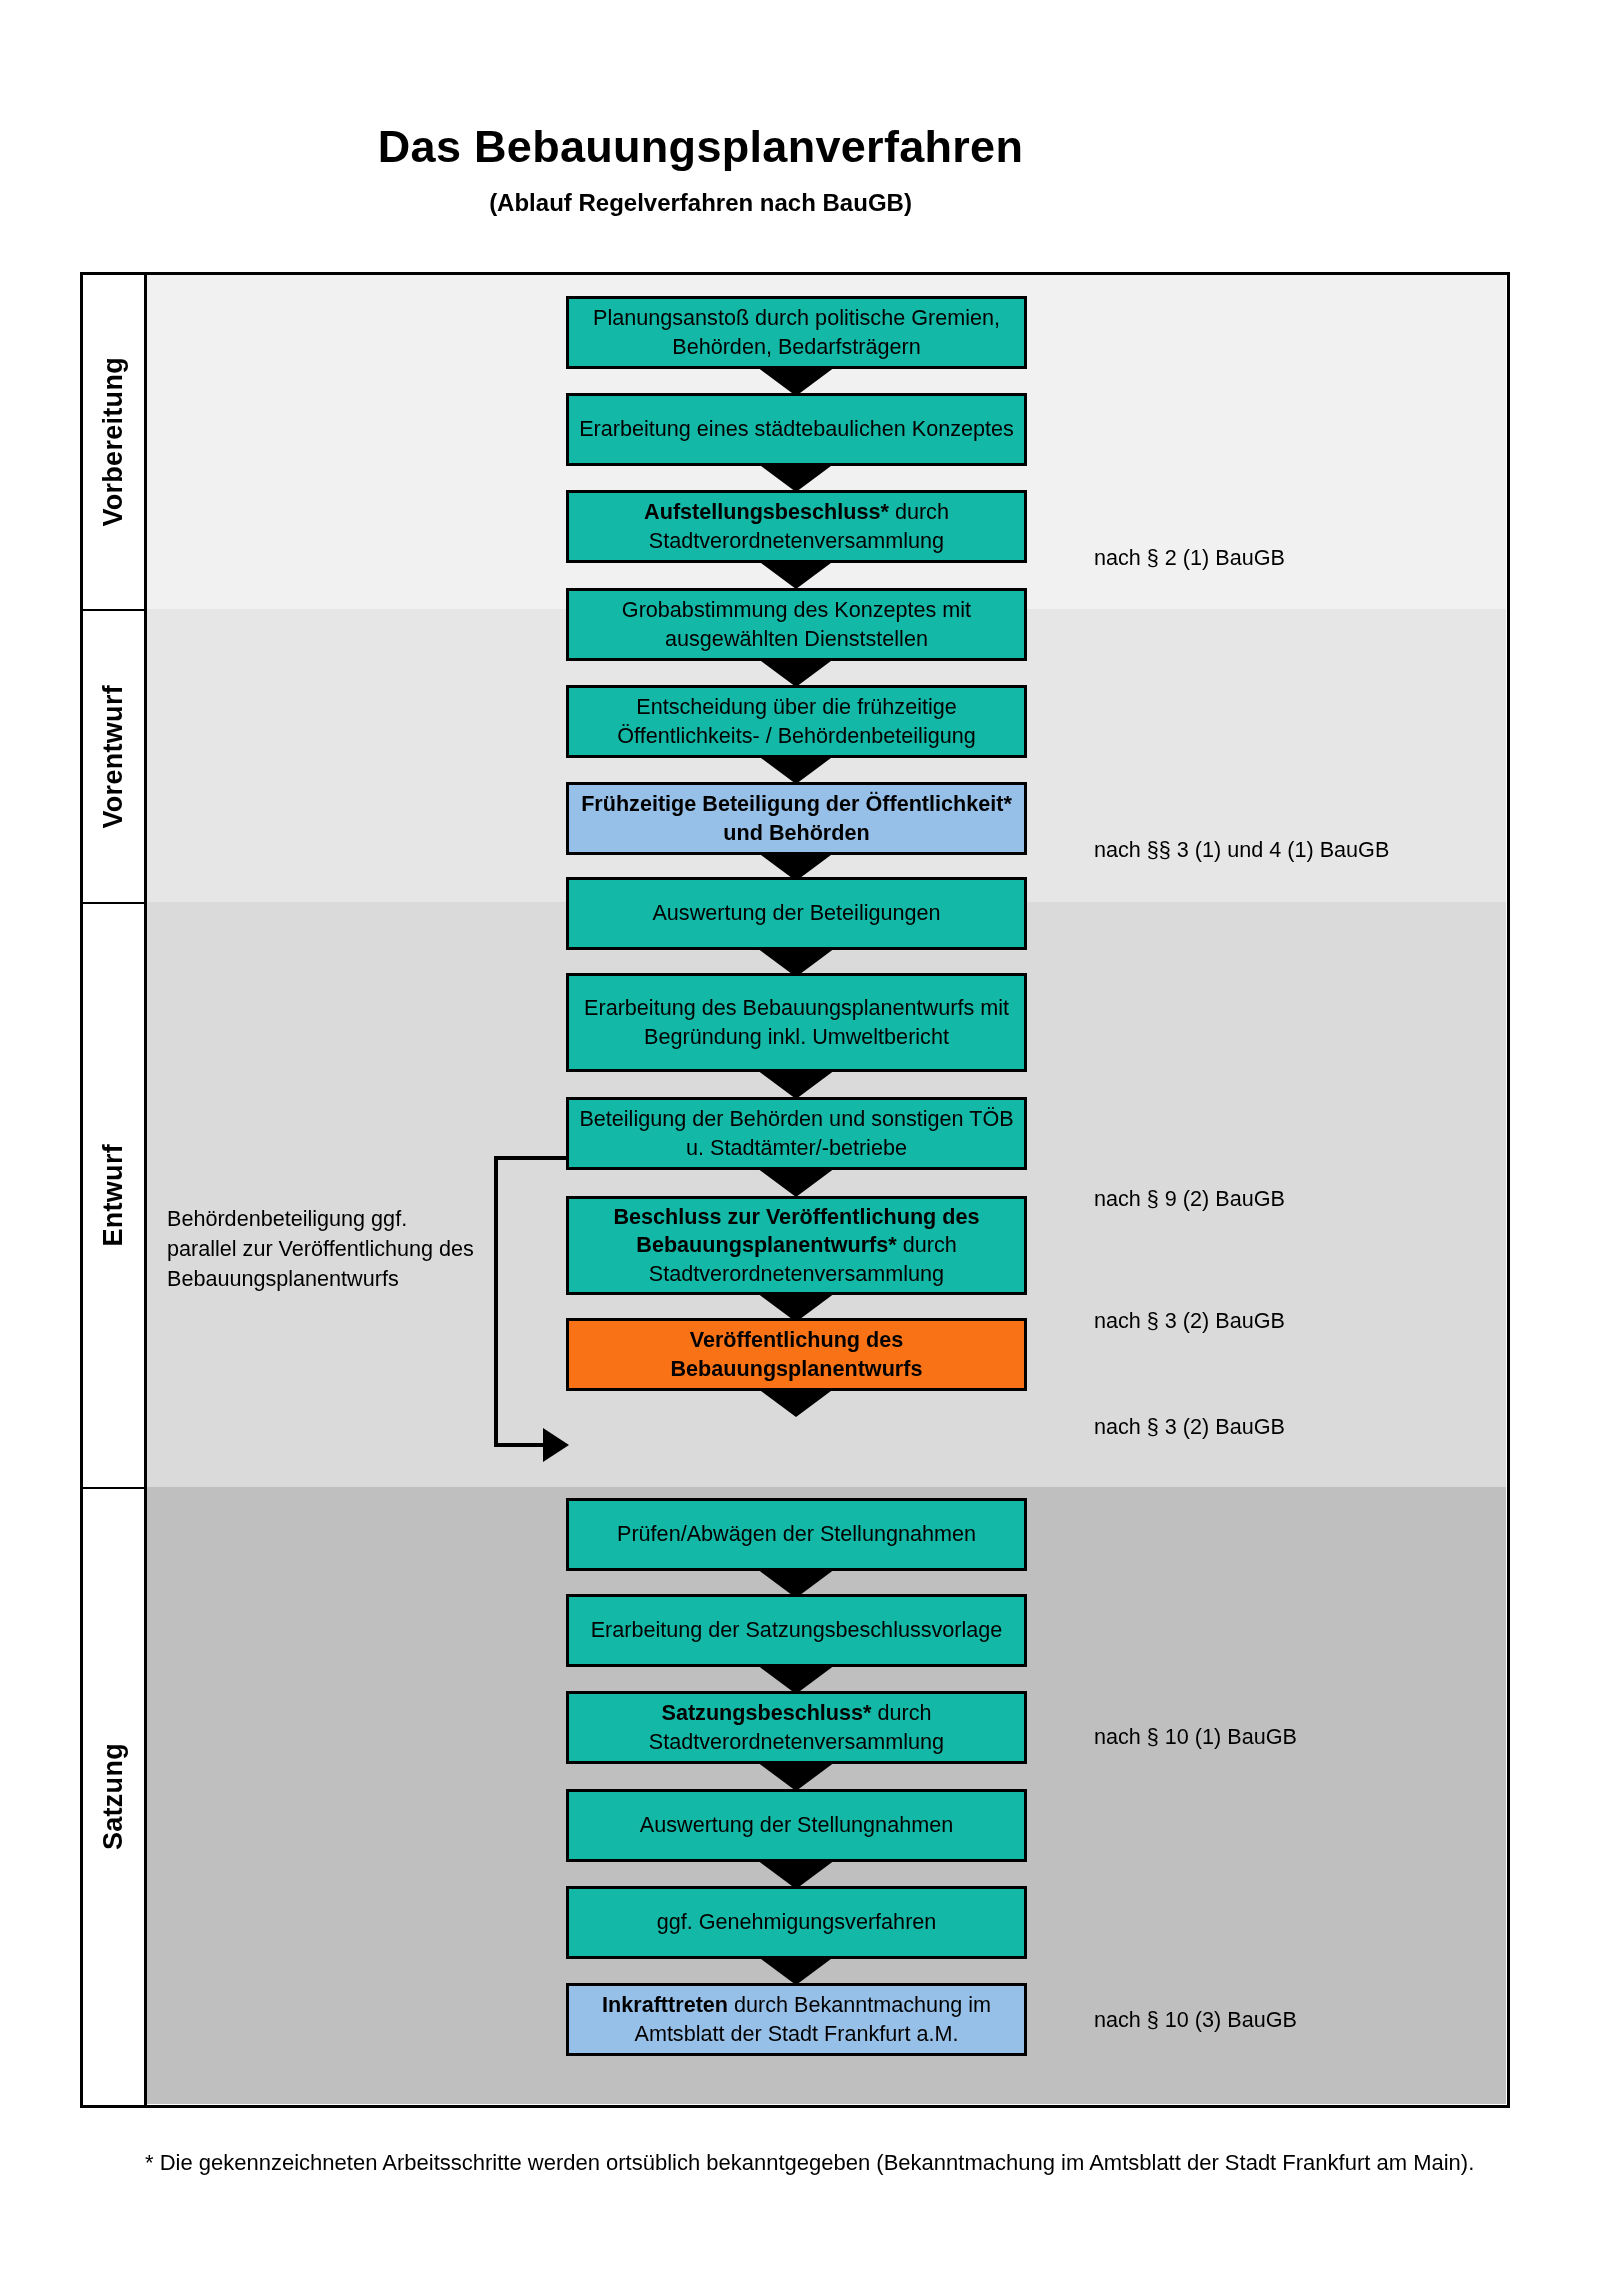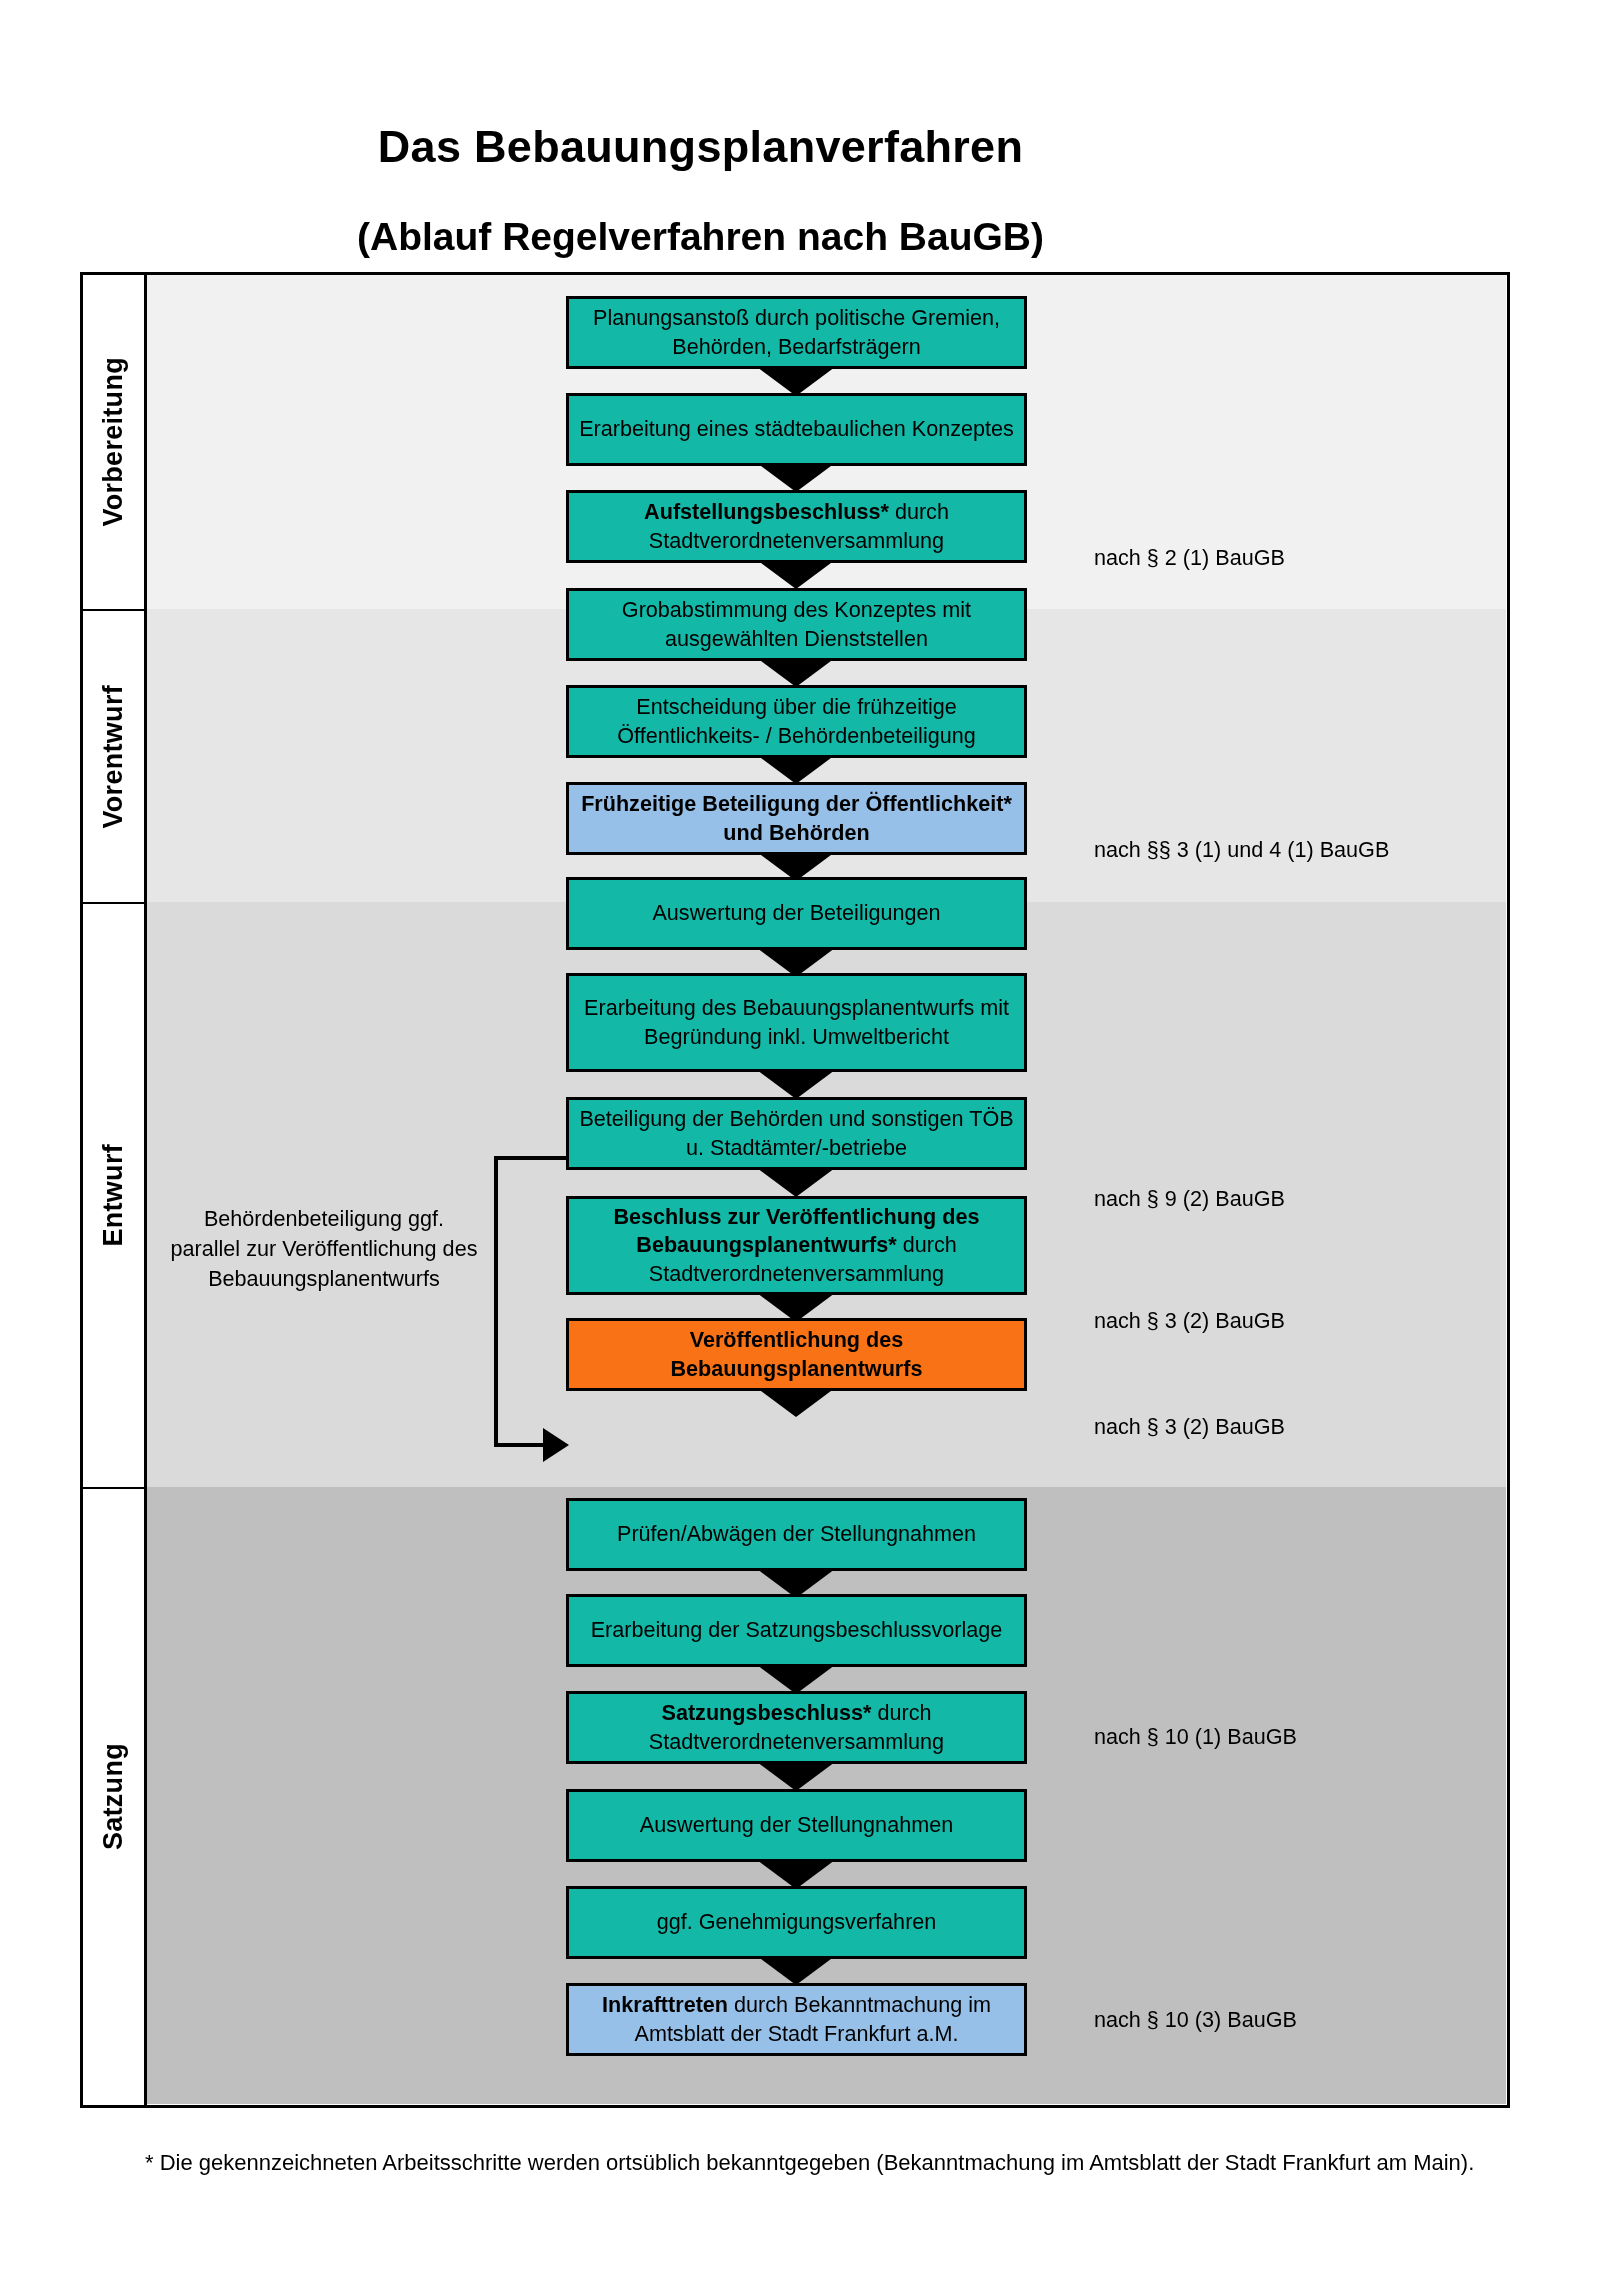--- a/index.html
+++ b/index.html
@@ -5,21 +5,21 @@
   html,body{margin:0;padding:0;background:#ffffff;}
   body{
     width:1623px;height:2295px;
     font-family:"Liberation Sans","DejaVu Sans",sans-serif;
     color:#000;position:relative;overflow:hidden;
   }
 
   
   #title-block{position:absolute;left:0;top:124px;width:1401px;text-align:center;}
   #main-title{font-size:45px;font-weight:bold;letter-spacing:0.3px;line-height:1;}
-  #sub-title{font-size:39px;font-weight:bold;margin-top:48px;line-height:1;}
+  #sub-title{font-size:24px;font-weight:bold;margin-top:22px;line-height:1;}
 
   
   #frame{
     position:absolute;left:80px;top:272px;
     width:1430px;height:1836px;
     border:3.3px solid #000;box-sizing:border-box;
     background:#ffffff;
   }
 
   
@@ -70,21 +70,21 @@
 
   
   .legal{
     position:absolute;left:1094px;width:367px;
     font-size:21.6px;line-height:1.25;text-align:left;
   }
 
   
   #side-note{
     position:absolute;left:167px;top:1204px;width:314px;
-    font-size:21.6px;line-height:1.38;text-align:center;
+    font-size:21.6px;line-height:1.38;text-align:left;
   }
 
   
   #brk-top{position:absolute;left:494px;top:1156px;width:73px;height:3.9px;background:#000;}
   #brk-vert{position:absolute;left:494px;top:1156px;width:3.9px;height:291px;background:#000;}
   #brk-bot{position:absolute;left:494px;top:1443px;width:54px;height:3.9px;background:#000;}
   #brk-head{
     position:absolute;left:543px;top:1428px;width:0;height:0;
     border-top:17px solid transparent;border-bottom:17px solid transparent;
     border-left:26px solid #000;

